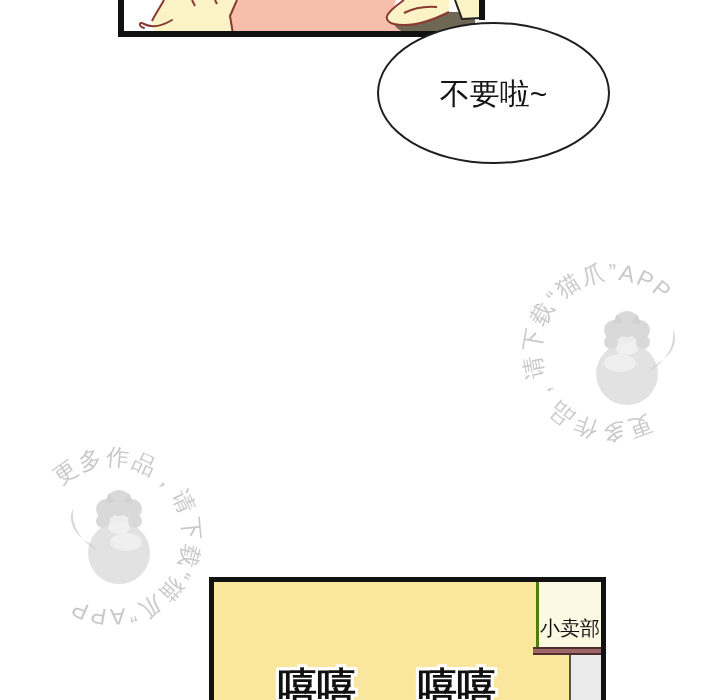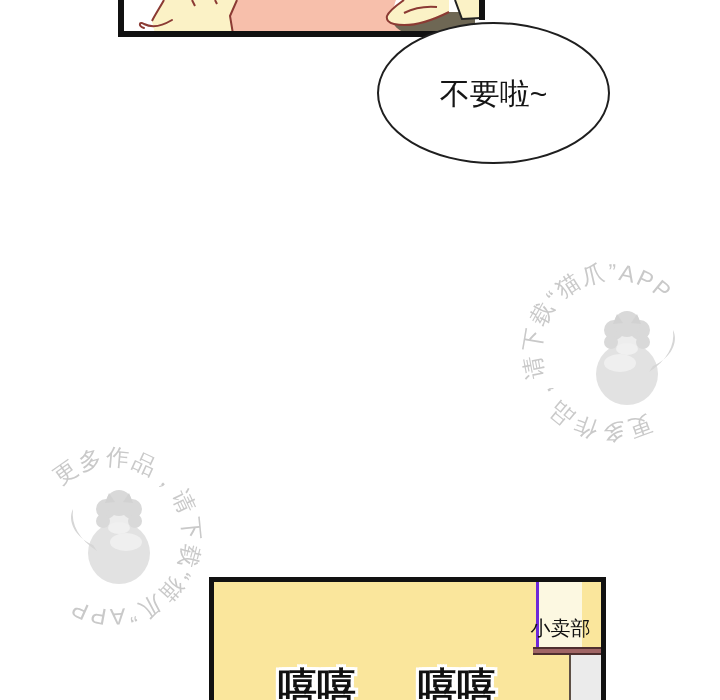--- a/index.html
+++ b/index.html
@@ -22,22 +22,22 @@
   .wm{position:absolute;z-index:1;}
   .wm-left{left:0;top:437px;}
   .wm-right{left:501px;top:250px;}
   .wm text{font-size:23px;letter-spacing:2px;fill:#c9c9c9;
            font-family:"Liberation Sans",sans-serif;}
 
   
   .shop{position:absolute;left:200px;top:577px;width:397px;height:123px;
         box-sizing:border-box;border:5px solid #111;border-bottom:none;
         background:#fae69c;z-index:2;}
-  .sign{position:absolute;left:322px;top:0;width:46px;height:65px;
-        box-sizing:border-box;background:#fcf8e1;border-left:3px solid #6d28d9;
+  .sign{position:absolute;left:322px;top:0;width:65px;height:65px;
+        box-sizing:border-box;background:#fcf8e1;border-left:3px solid #4d7c0f;
         display:flex;align-items:flex-end;justify-content:center;}
   .sign span{font-size:20px;color:#111;line-height:1;padding-bottom:9px;white-space:nowrap;}
   .awning{position:absolute;left:319px;top:65px;width:68px;height:8px;
           box-sizing:border-box;background:#a06565;
           border-top:2px solid #4f2f2f;border-bottom:2px solid #4f2f2f;}
   .wall{position:absolute;left:355px;top:73px;width:32px;height:45px;
         box-sizing:border-box;background:#ebebeb;border-left:2px solid #5d4f45;}
   .giggle{position:absolute;top:85px;font-size:39px;font-weight:700;color:#111;
           line-height:1;white-space:nowrap;
           text-shadow:-3px -3px 0 #fff,3px -3px 0 #fff,-3px 3px 0 #fff,3px 3px 0 #fff,

